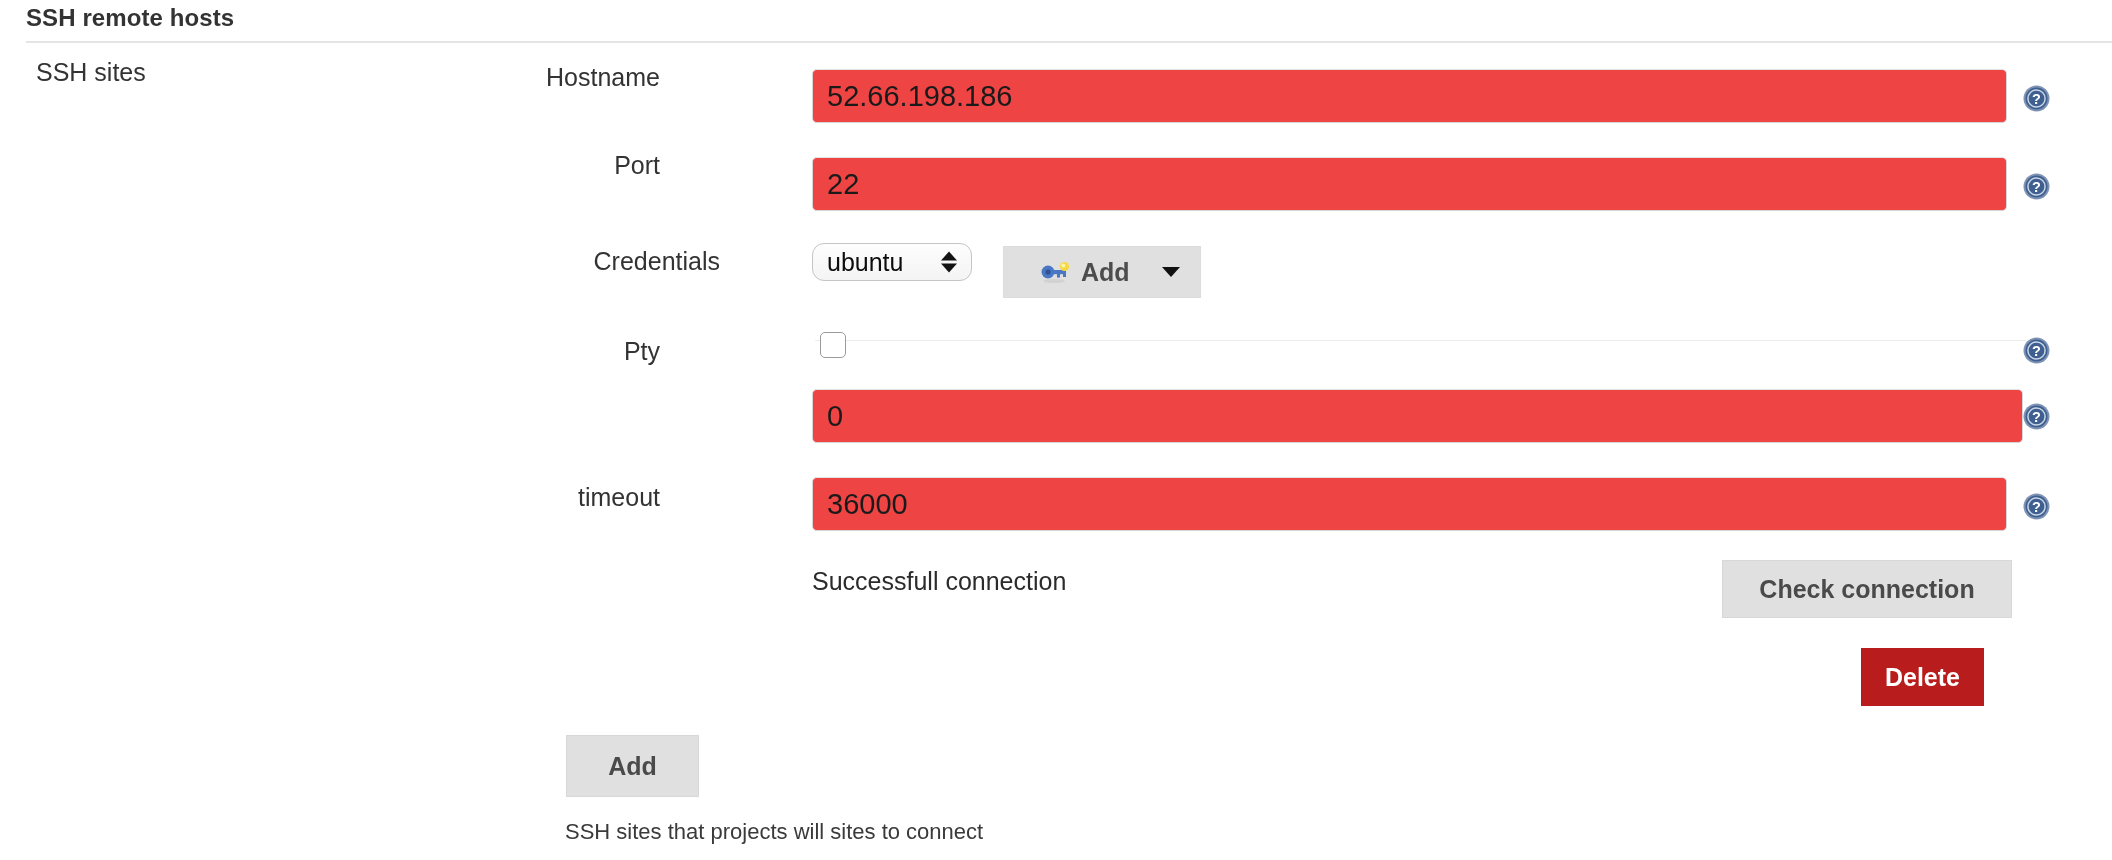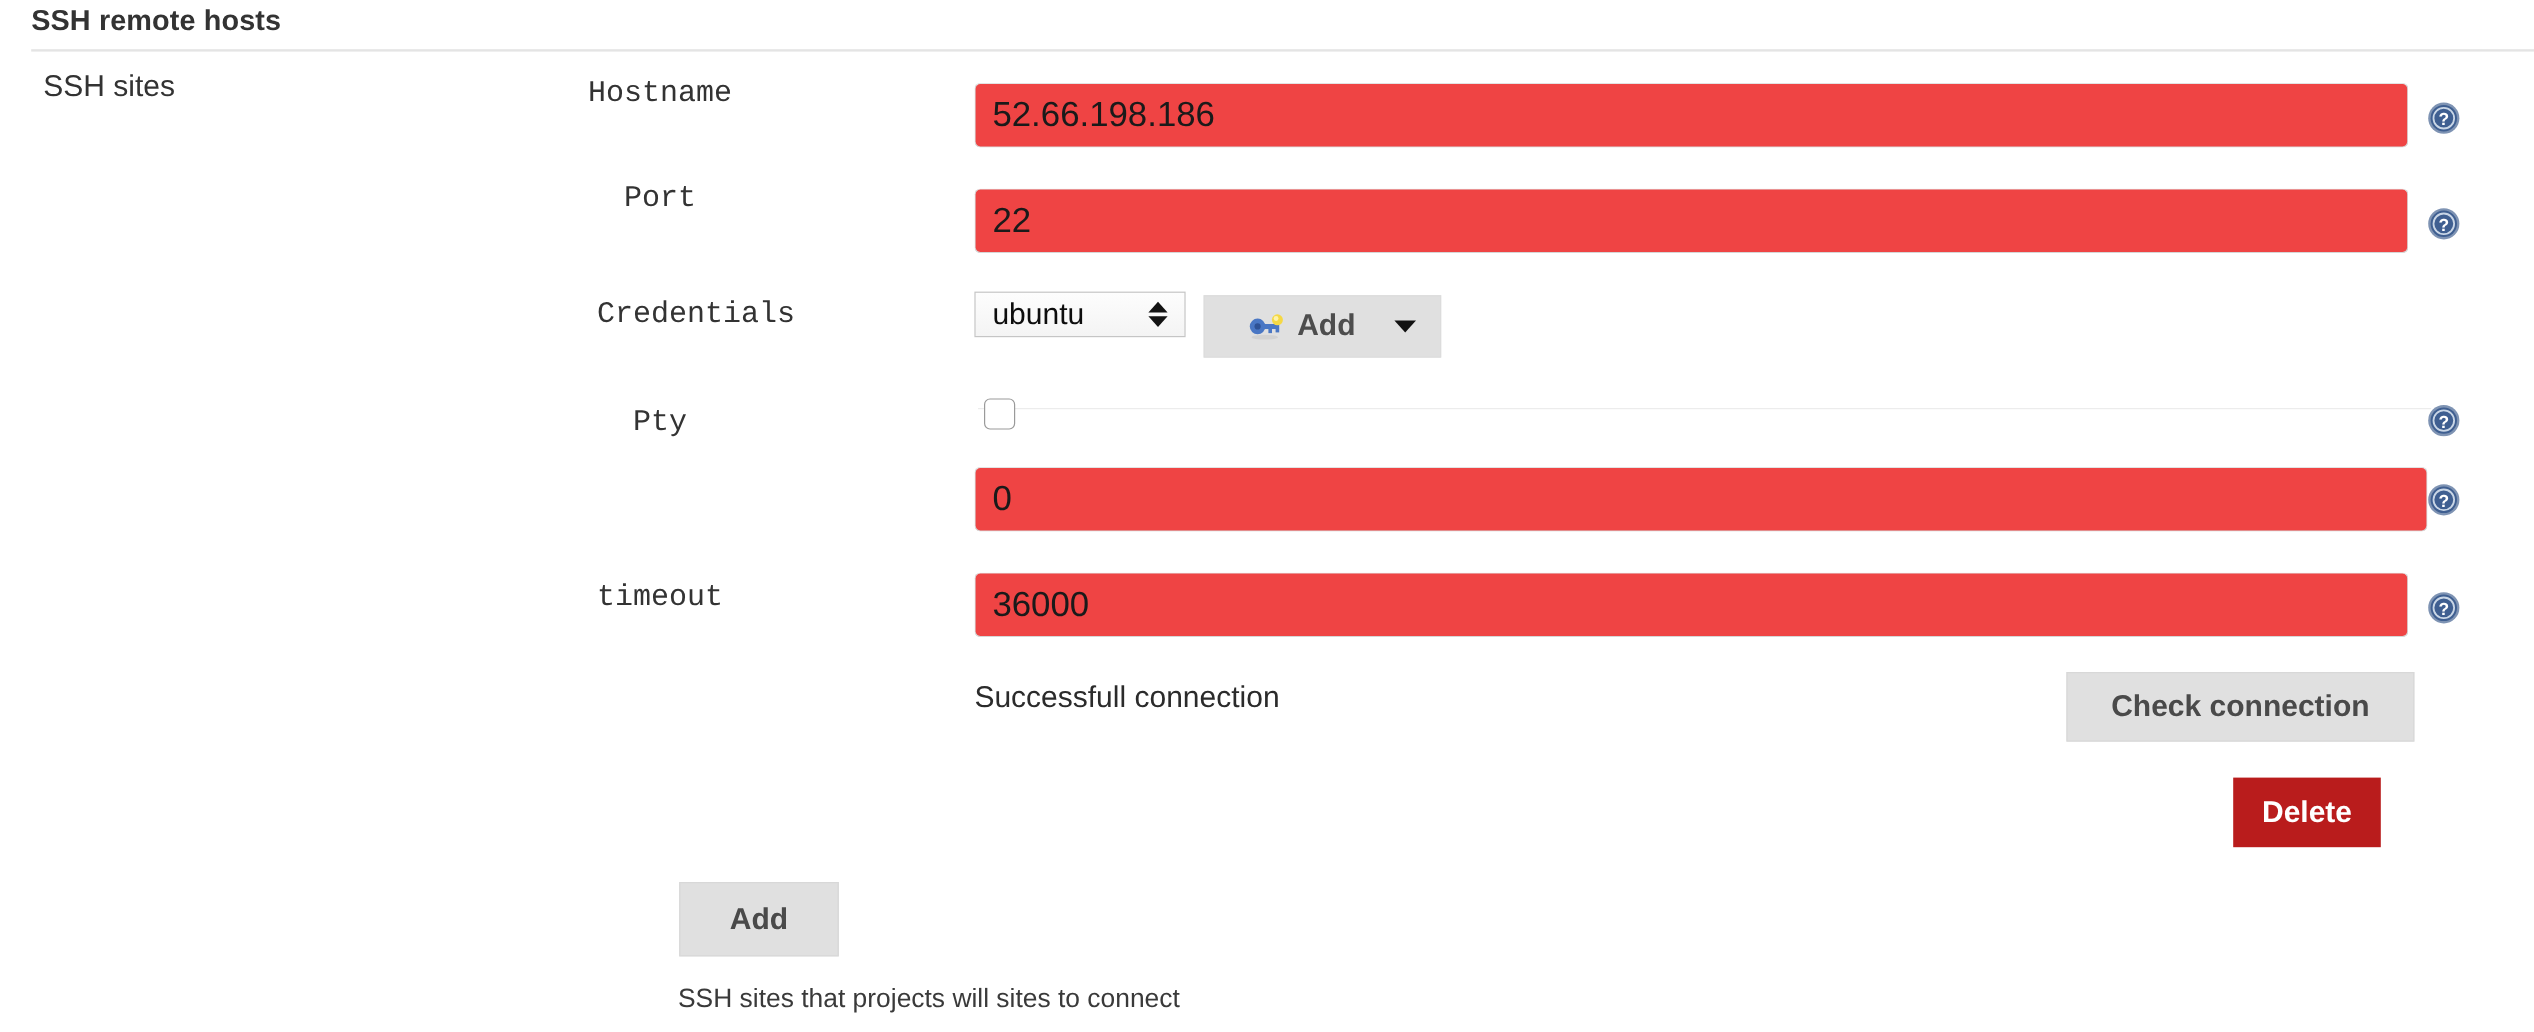--- a/index.html
+++ b/index.html
@@ -35,23 +35,22 @@
     left: 36px; top: 58px;
     font-size: 25px;
     color: #333333;
   }
 
   
   .row-label {
     position: absolute;
     font-size: 25px;
     color: #333333;
-    text-align: center;
+    text-align: right;
     white-space: nowrap;
-    font-family: Liberation Mono, monospace;
   }
 
   .textbox {
     position: absolute;
     background: #ef4444;
     border: 1px solid #d6d6d6;
     border-top-color: #e3e3e3;
     border-radius: 5px;
     font-size: 29px;
     color: #1a1a1a;
@@ -67,24 +66,24 @@
   .help-icon {
     position: absolute;
     width: 27px; height: 27px;
     display: block;
   }
 
   
   .cred-select {
     position: absolute;
     left: 812px; top: 243px;
-    width: 176px; height: 38px;
+    width: 160px; height: 38px;
     background: linear-gradient(#fdfdfd, #f4f4f4);
     border: 1px solid #c5c5c5;
-    border-radius: 0;
+    border-radius: 12px;
     display: flex;
     align-items: center;
     padding-left: 14px;
     font-size: 25px;
     color: #0d0d0d;
   }
   .cred-spinner {
     position: absolute;
     right: 14px; top: 50%;
     transform: translateY(-50%);

